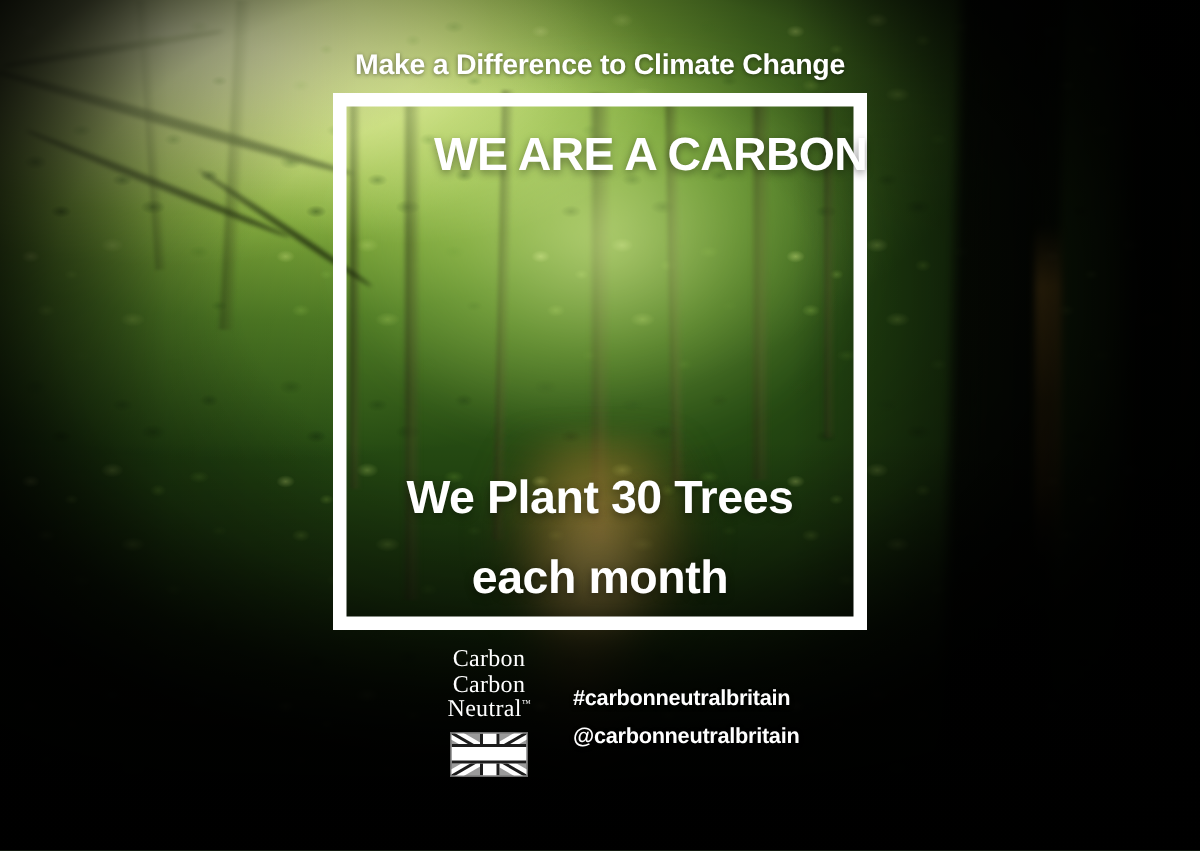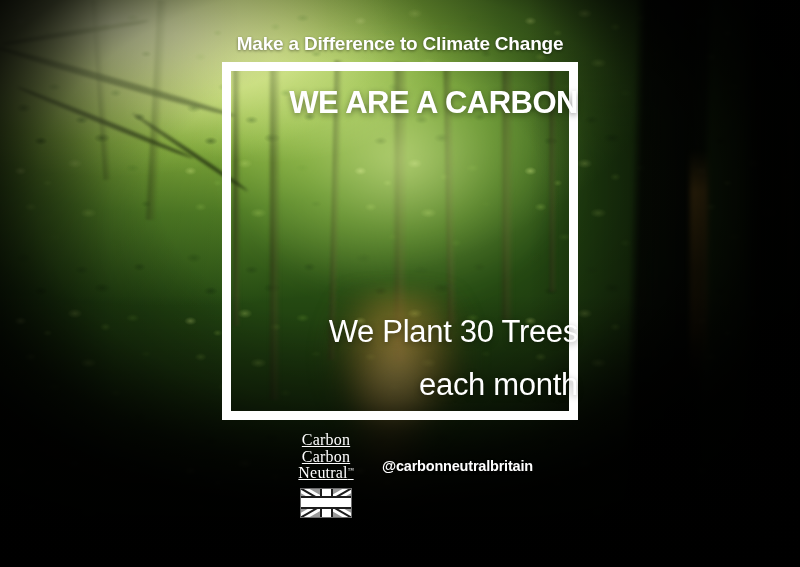--- a/index.html
+++ b/index.html
@@ -203,24 +203,24 @@
     letter-spacing: -0.5px;
     text-shadow: 0 2px 6px rgba(0,0,0,0.40);
   }
   .headline-line { display: block; }
 
   .subline {
     position: absolute;
     left: 222px;
     top: 305px;
     width: 356px;
-    text-align: right;
+    text-align: center;
     color: #ffffff;
     font-size: 31px;
-    font-weight: normal;
+    font-weight: bold;
     line-height: 1.72;
     letter-spacing: -0.3px;
     text-shadow: 0 2px 6px rgba(0,0,0,0.40);
   }
   .subline-line { display: block; }
 
   
   .footer {
     position: absolute;
     left: 222px;
@@ -237,21 +237,21 @@
     box-sizing: content-box;
   }
   .logo-wordmark {
     font-family: "Liberation Serif", serif;
     color: #ffffff;
     font-size: 16px;
     line-height: 1.04;
     text-align: center;
     letter-spacing: 0.2px;
   }
-  .logo-word { display: block; position: relative; text-decoration: underline; }
+  .logo-word { display: block; position: relative; }
   .logo-tm {
     font-size: 6px;
     vertical-align: super;
     letter-spacing: 0;
   }
 
   .logo-flag {
     position: relative;
     width: 52px;
     height: 30px;
@@ -370,19 +370,20 @@
           <div class="flag-d a"></div>
           <div class="flag-d b"></div>
           <div class="flag-d-thin a"></div>
           <div class="flag-d-thin b"></div>
           <div class="flag-cross-v"></div>
           <div class="flag-cross-h"></div>
         </div>
       </div>
 
       <div class="handles">
+        <span class="handle">#carbonneutralbritain</span>
         <span class="handle">@carbonneutralbritain</span>
       </div>
 
     </div>
 
   </div>
 </div>
 
 </body></html>

